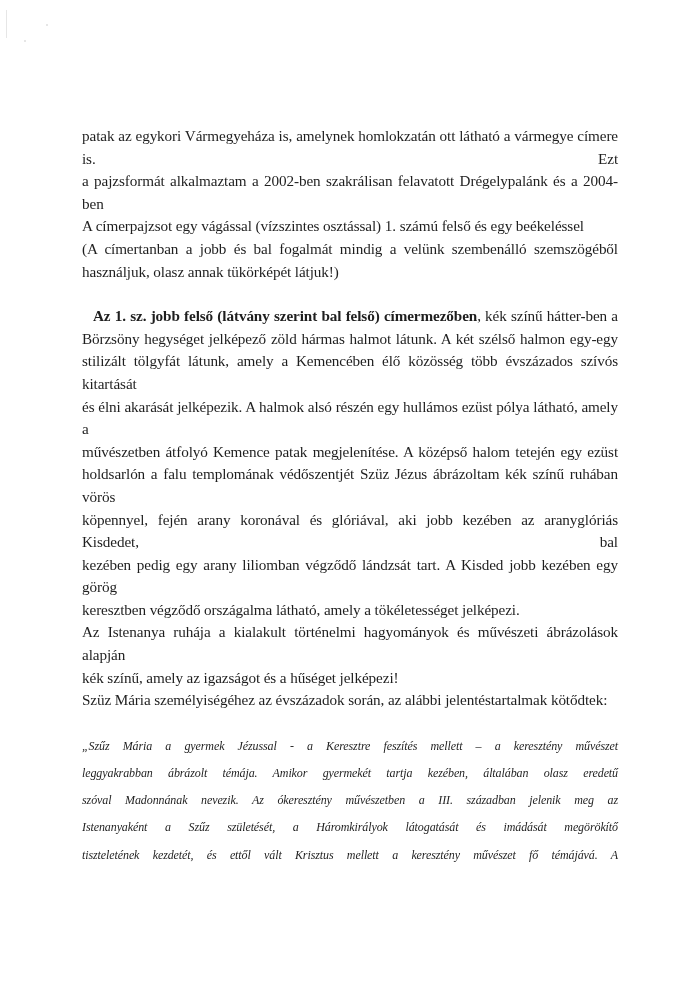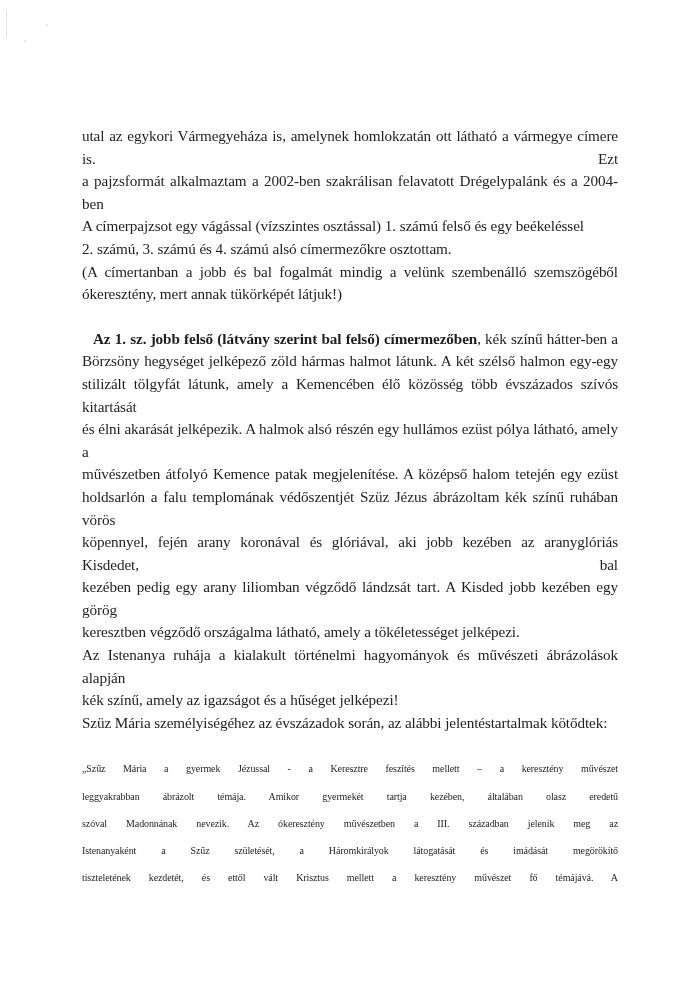--- a/index.html
+++ b/index.html
@@ -30,22 +30,23 @@
     .just {
       display: block;
       text-align: justify;
       text-align-last: justify;
       white-space: normal;
     }
     .gap-1 { height: 22px; }
     .gap-2 { height: 21px; }
     .bold { font-weight: bold; margin-left: 11px; }
     .quote .line {
+      font-style: italic;
       line-height: 27.2px;
-      font-size: 10px;
+      font-size: 12px;
     }
     .scan-marks {
       position: absolute;
       left: 6px;
       top: 10px;
       width: 50px;
       height: 30px;
     }
     .scan-marks span {
       position: absolute;
@@ -57,26 +58,25 @@
 
 <div class="scan-marks">
   <span style="left:0;top:0;width:1px;height:28px;"></span>
   <span style="left:40px;top:14px;width:2px;height:2px;"></span>
   <span style="left:18px;top:30px;width:2px;height:2px;"></span>
 </div>
 
 <div class="page">
 
   <div>
-    <div class="line just">utal az egykori Vármegyeháza is, amelynek homlokzatán ott látható a vármegye címere  is. Ezt</div>
+    <div class="line just">patak az egykori Vármegyeháza is, amelynek homlokzatán ott látható a vármegye címere  is. Ezt</div>
     <div class="line just">a pajzsformát alkalmaztam a 2002-ben szakrálisan felavatott Drégelypalánk és a 2004-ben</div>
     <div class="line">A címerpajzsot egy vágással (vízszintes osztással) 1. számú felső és egy beékeléssel</div>
-    <div class="line">2. számú, 3. számú és  4. számú alsó címermezőkre osztottam.</div>
     <div class="line just">(A címertanban a jobb és bal fogalmát mindig a velünk szembenálló szemszögéből</div>
-    <div class="line">ókeresztény, mert annak tükörképét látjuk!)</div>
+    <div class="line">használjuk, olasz annak tükörképét látjuk!)</div>
   </div>
 
   <div class="gap-1"></div>
 
   <div>
     <div class="line just"><span class="bold">Az 1. sz. jobb felső (látvány szerint bal felső) címermezőben</span><span>, kék színű hátter-ben a</span></div>
     <div class="line just">Börzsöny hegységet jelképező zöld hármas halmot látunk. A két szélső halmon egy-egy</div>
     <div class="line just">stilizált tölgyfát látunk, amely a Kemencében élő közösség több évszázados szívós kitartását</div>
     <div class="line just">és élni akarását jelképezik. A halmok alsó részén egy hullámos ezüst pólya látható, amely a</div>
     <div class="line just">művészetben átfolyó Kemence patak megjelenítése. A középső halom tetején egy  ezüst</div>

